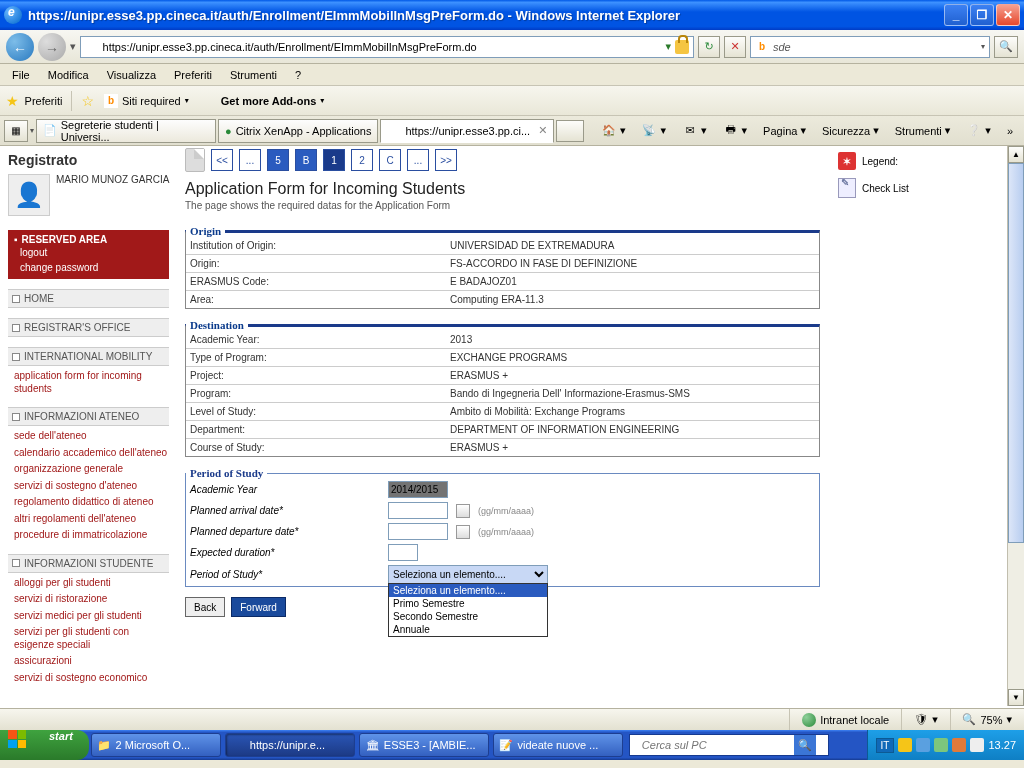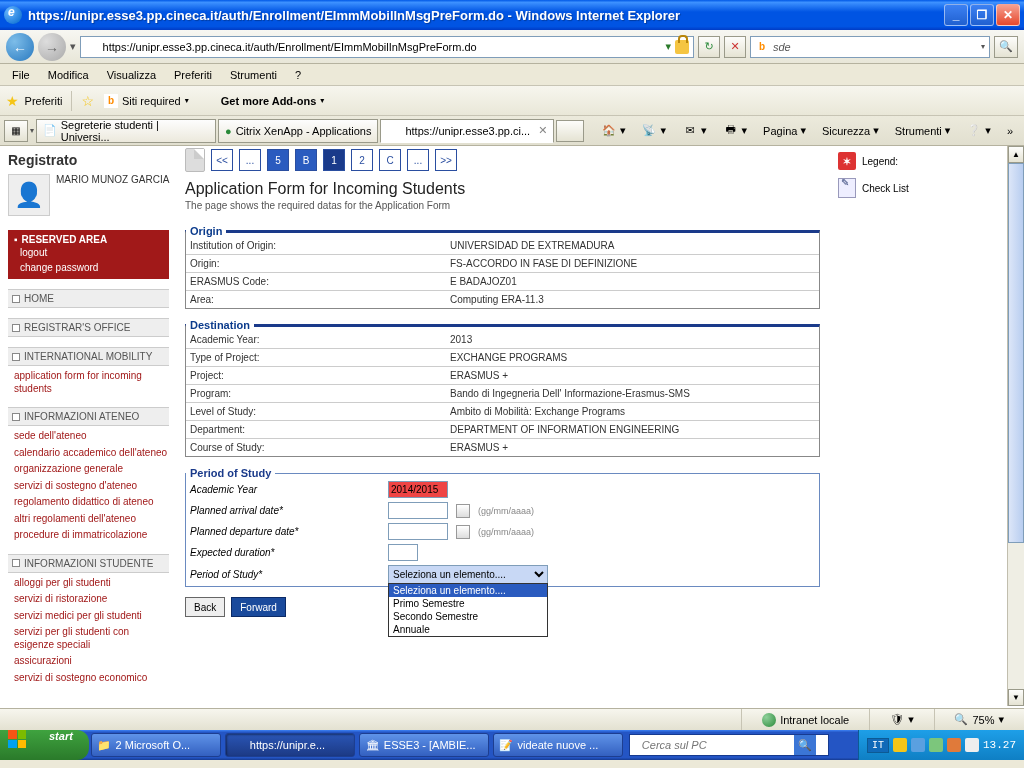--- a/index.html
+++ b/index.html
@@ -71,21 +71,21 @@
 .main{flex:1;padding:2px 10px 10px 10px;}
 .crumbs{display:flex;align-items:center;gap:6px;margin-bottom:8px;}
 .c-ico{width:20px;height:24px;background:#ddd;border:1px solid #bbb;border-radius:2px;position:relative;}
 .c-ico::after{content:"";position:absolute;top:0;right:0;border-width:5px;border-style:solid;border-color:#fff #fff #ccc #ccc;}
 .pg{min-width:22px;height:22px;border:1px solid #2a4ea0;display:flex;align-items:center;justify-content:center;font-size:10px;color:#2a4ea0;background:#fff;}
 .pg.b{background:#2a5bbf;color:#fff;}
 .pg.d{background:#1a3a8a;color:#fff;}
 .main h1{font-size:16px;font-weight:normal;color:#222;margin:6px 0 2px;}
 .main .sub{font-size:10px;color:#555;margin-bottom:14px;}
 fieldset{border:1px solid #888;margin-bottom:10px;}
-legend{color:#0b3b8c;font-weight:bold;font-size:11px;padding:0 4px;}
+legend{color:#0b3b8c;font-weight:bold;font-size:11px;padding:0 4px;font-family:Liberation Serif, serif;}
 .info-row{display:flex;font-size:10px;border-top:1px solid #ccc;padding:3px 4px;}
 .info-row:first-of-type{border-top:none;}
 .info-row .l{width:260px;color:#333;}
 .info-row .v{color:#333;}
 .form-row{display:flex;align-items:center;font-size:10px;padding:2px 4px;gap:8px;}
 .form-row .l{width:190px;font-style:italic;}
 .form-row input[type=text]{height:17px;border:1px solid #7f9db9;padding:0 2px;font-size:10px;}
 .form-row select{height:19px;border:1px solid #7f9db9;font-size:10px;width:160px;background:#c8d8f5;}
 .hint{color:#888;font-size:9px;}
 .cal-ico{width:14px;height:14px;border:1px solid #999;background:linear-gradient(#fff,#ddd);display:inline-block;}
@@ -105,35 +105,35 @@
 .chk-ico::after{content:"✎";position:absolute;top:-2px;left:2px;color:#347;}
 
 .scroll-v{position:absolute;right:0;top:0;width:17px;height:560px;background:#ece9d8;border-left:1px solid #c1beae;display:flex;flex-direction:column;}
 .scroll-v .arr{height:17px;background:linear-gradient(#fdfdfb,#e5e3d3);border:1px solid #9a9a8a;display:flex;align-items:center;justify-content:center;font-size:8px;}
 .scroll-v .track{flex:1;background:#efeee4;position:relative;}
 .scroll-v .thumb{position:absolute;top:0;left:0;right:0;height:380px;background:linear-gradient(to right,#dce6f8,#b8cdf0);border:1px solid #7f9db9;}
 
 
 .status{height:22px;background:linear-gradient(#f7f6ee,#e3e1d1);border-top:1px solid #b5b29f;display:flex;align-items:center;font-size:11px;}
 .status .grow{flex:1;}
-.status .cell{padding:0 20px;border-left:1px solid #c7c4b4;height:100%;display:flex;align-items:center;gap:4px;}
+.status .cell{padding:0 12px;border-left:1px solid #c7c4b4;height:100%;display:flex;align-items:center;gap:4px;}
 .world-ico{width:14px;height:14px;background:radial-gradient(circle at 30% 30%,#8fd09a,#2a8a3a);border-radius:50%;}
 
 
 .taskbar{height:30px;background:linear-gradient(to bottom,#3c81f3 0%,#2455c4 8%,#2455c4 92%,#163a90 100%);display:flex;align-items:center;color:#fff;font-size:11px;}
 .start{height:30px;background:linear-gradient(to bottom,#3fa33f,#2a7a2a);padding:0 16px 0 8px;display:flex;gap:23px;font-weight:bold;font-style:italic;border-radius:0 12px 12px 0;}
 .start .logo{width:18px;height:18px;display:grid;grid-template-columns:1fr 1fr;grid-template-rows:1fr 1fr;gap:1px;}
 .start .logo span:nth-child(1){background:#f65314;} .start .logo span:nth-child(2){background:#7cbb00;}
 .start .logo span:nth-child(3){background:#00a1f1;} .start .logo span:nth-child(4){background:#ffbb00;}
 .task{height:24px;margin:0 2px;background:linear-gradient(#5f93e8,#3360c0);border:1px solid #1d3e90;border-radius:3px;display:flex;align-items:center;gap:4px;padding:0 6px;min-width:130px;}
 .task.active{background:linear-gradient(#2a55b5,#1c3a85);box-shadow:inset 1px 1px 2px rgba(0,0,0,.4);}
 .desk-search{height:22px;background:#fff;border:1px solid #163a90;display:flex;align-items:center;padding:0 12px;gap:4px;width:200px;margin-left:4px;}
 .desk-search input{border:none;outline:none;flex:1;font-size:11px;color:#888;font-style:italic;}
 .desk-search .go{width:22px;height:20px;background:#3b76d6;display:flex;align-items:center;justify-content:center;color:#fff;}
-.tray{margin-left:auto;height:30px;background:linear-gradient(#1e9fe8,#0f7fc4);display:flex;align-items:center;gap:4px;padding:0 8px;border-left:1px solid #0c5a94;font-family:Liberation Mono, monospace;}
+.tray{margin-left:auto;height:30px;background:linear-gradient(#1e9fe8,#0f7fc4);display:flex;align-items:center;gap:4px;padding:0 8px;border-left:1px solid #0c5a94;}
 .tray .lang{background:#1069b8;padding:1px 4px;border:1px solid #0c5a94;font-size:10px;}
 .tray .clk{font-size:11px;}
 .tray .ti{width:14px;height:14px;border-radius:2px;}
 </style>
 </head>
 <body>
 
 <div class="titlebar">
   <div class="ie-icon"></div>
   <div class="tb-text">https://unipr.esse3.pp.cineca.it/auth/Enrollment/EImmMobilInMsgPreForm.do - Windows Internet Explorer</div>
@@ -295,21 +295,21 @@
           </div>
     </fieldset>
 
     <fieldset style="border-top:3px solid #1a3a8a;">
       <legend>Destination</legend>
       <div class="info-row">
             <div class="l">Academic Year:</div>
             <div class="v">2013</div>
           </div>
       <div class="info-row">
-            <div class="l">Type of Project:</div>
+            <div class="l">Type of Program:</div>
             <div class="v">EXCHANGE PROGRAMS</div>
           </div>
       <div class="info-row">
             <div class="l">Project:</div>
             <div class="v">ERASMUS +</div>
           </div>
       <div class="info-row">
             <div class="l">Program:</div>
             <div class="v">Bando di Ingegneria Dell' Informazione-Erasmus-SMS</div>
           </div>
@@ -324,21 +324,21 @@
       <div class="info-row">
             <div class="l">Course of Study:</div>
             <div class="v">ERASMUS +</div>
           </div>
     </fieldset>
 
     <fieldset style="border-color:#6a8ac0;">
       <legend style="color:#1a3a8a;">Period of Study</legend>
       <div class="form-row">
         <div class="l">Academic Year</div>
-        <input type="text" readonly="" style="width: 60px; background: #ef4444;" value="2014/2015">
+        <input type="text" readonly="" style="width: 60px; background: #737373;" value="2014/2015">
       </div>
       <div class="form-row">
         <div class="l">Planned arrival date*</div>
         <input type="text" style="width: 60px;">
         <span class="cal-ico"></span>
         <span class="hint">(gg/mm/aaaa)</span>
       </div>
       <div class="form-row">
         <div class="l">Planned departure date*</div>
         <input type="text" style="width: 60px;">

